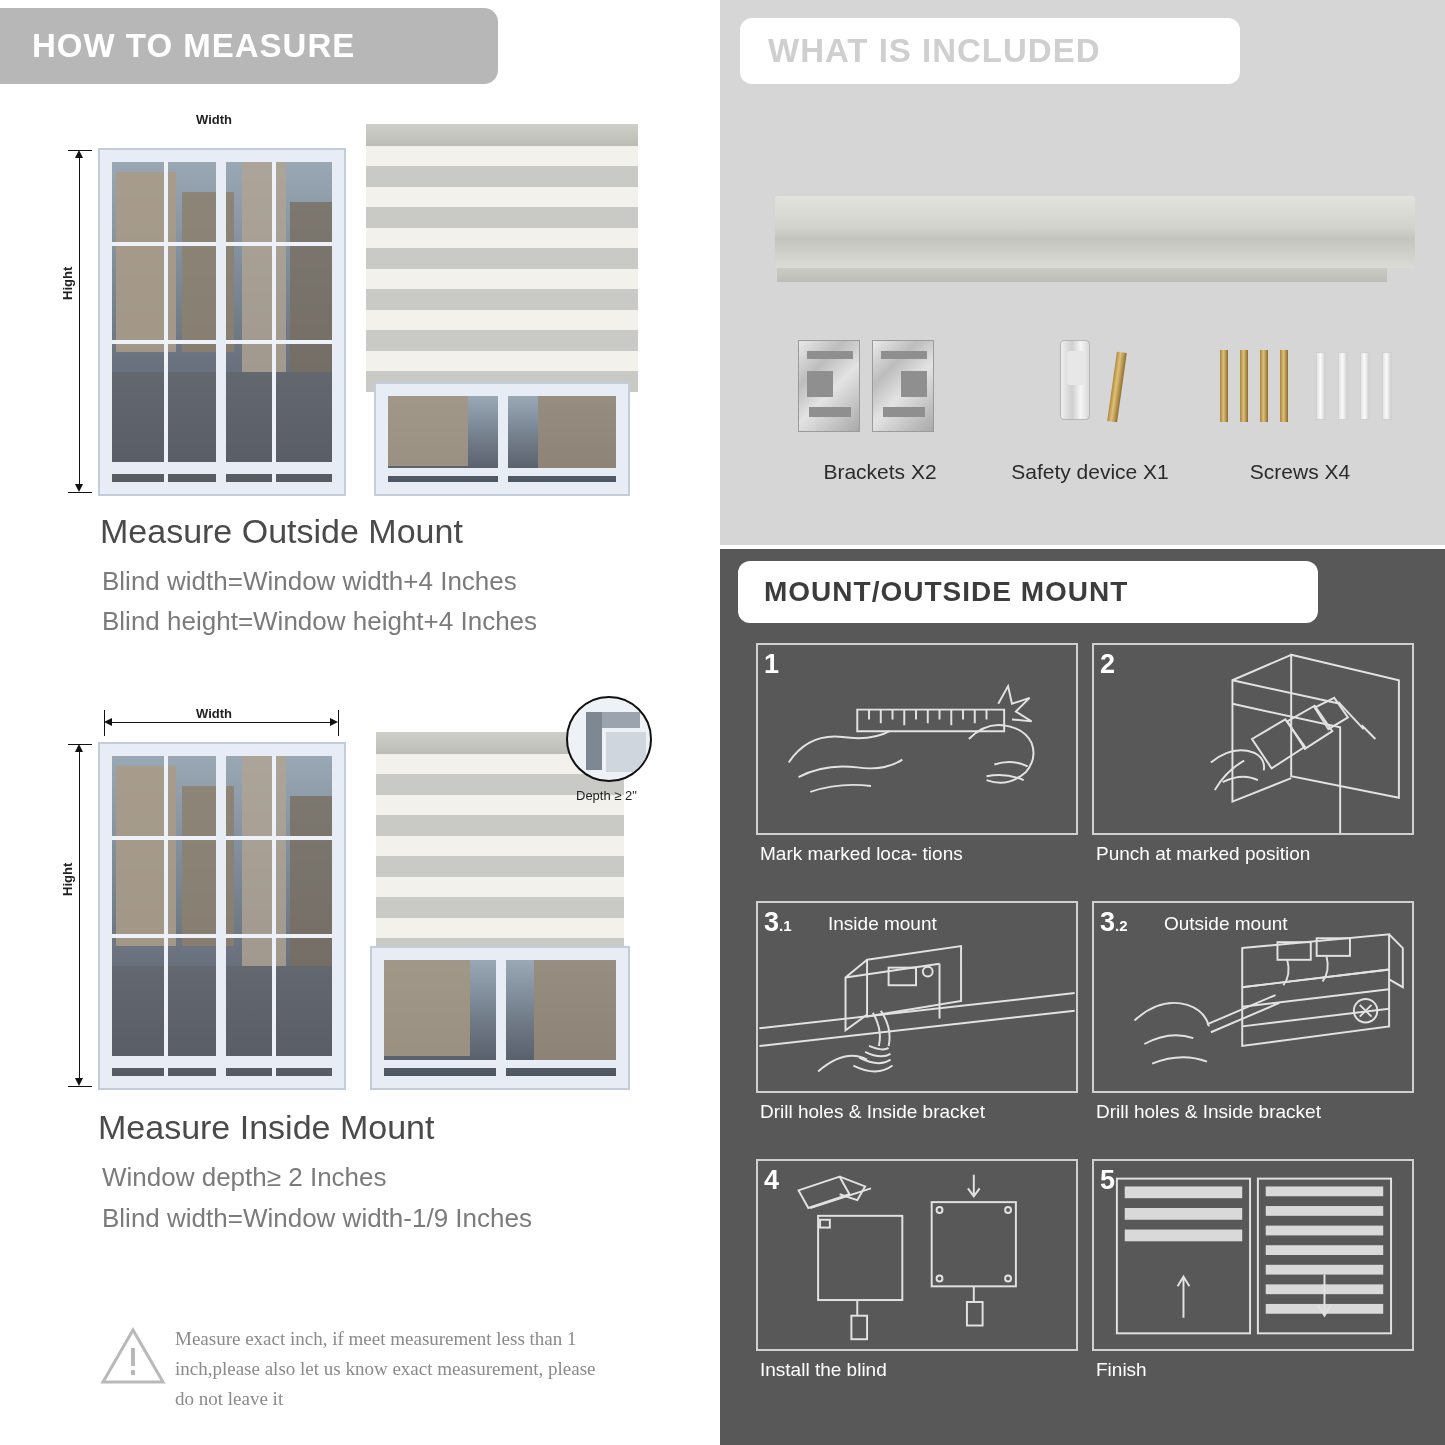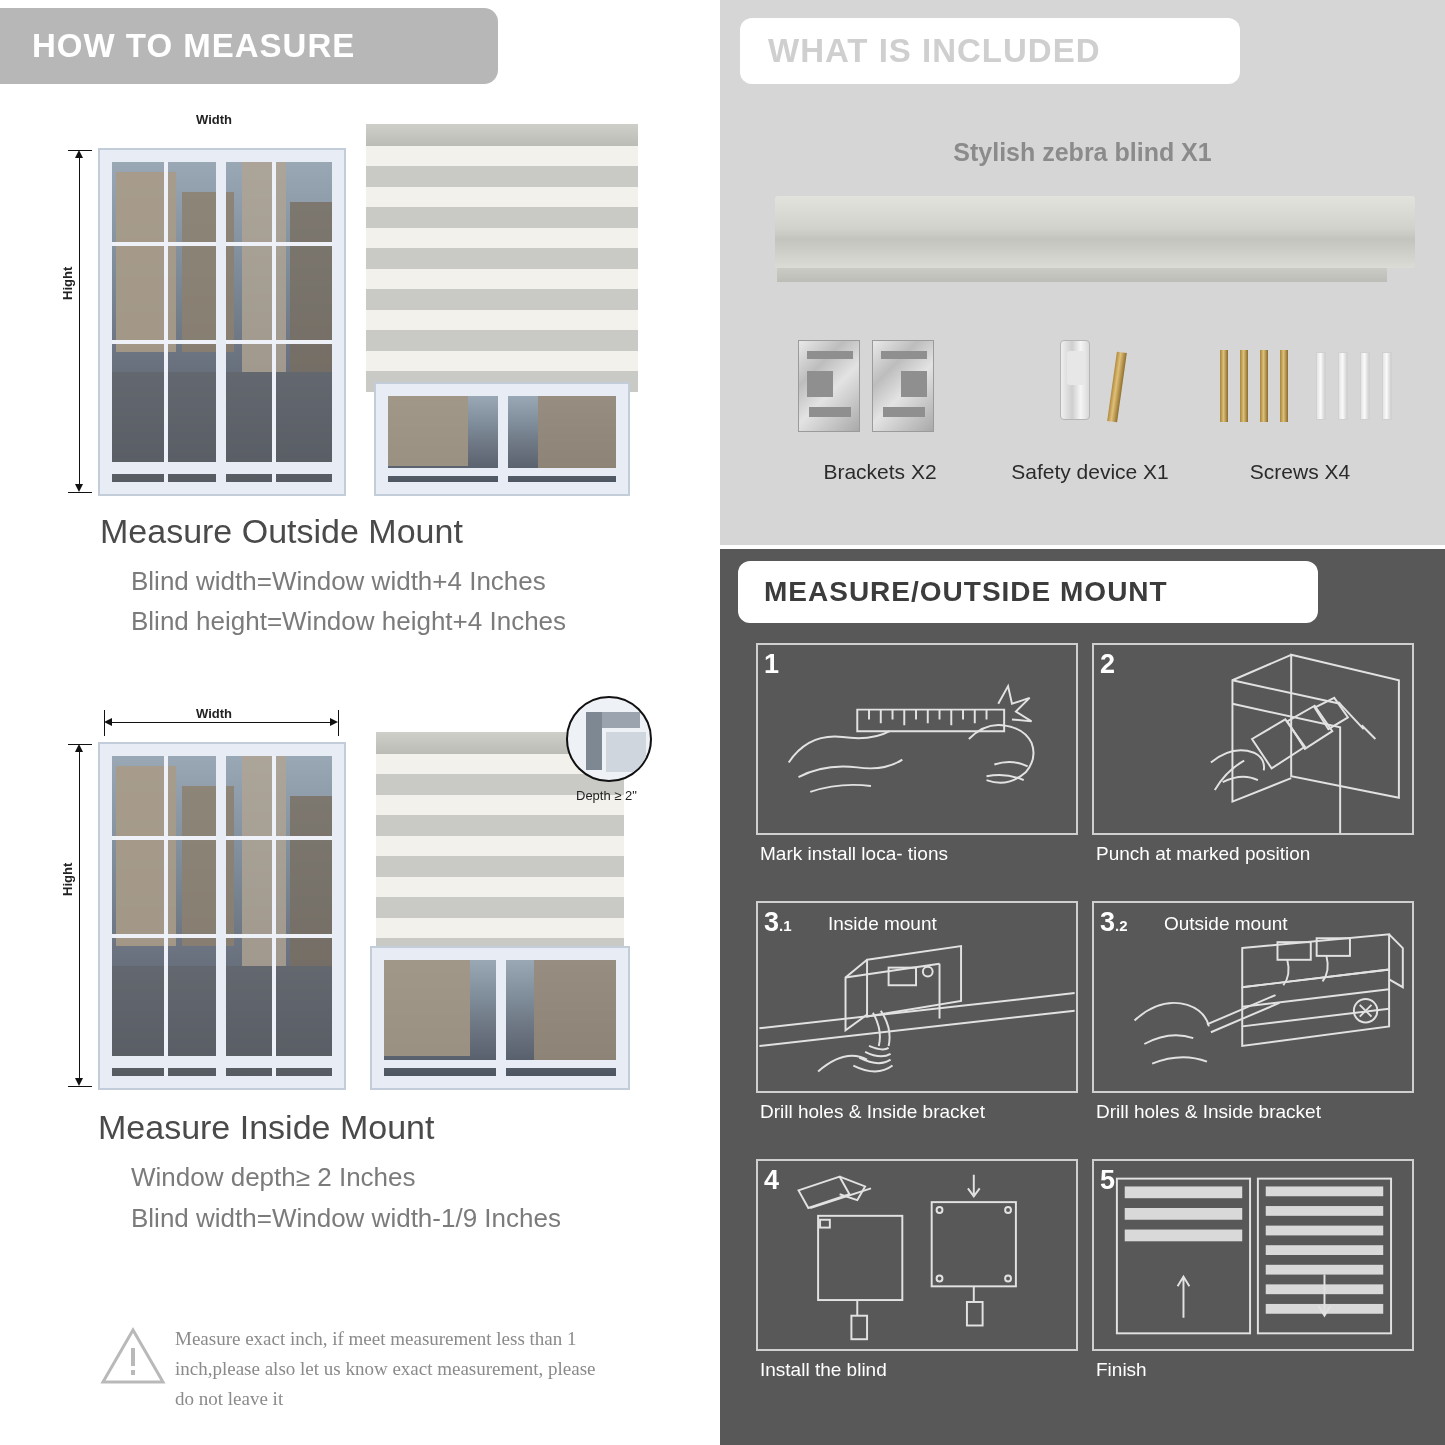--- a/index.html
+++ b/index.html
@@ -84,21 +84,21 @@
   .callout-circle {
     position:absolute; border:2px solid #111; border-radius:50%;
     background:#eef1f6;
     overflow:hidden;
   }
 
   .heading-main {
     position:absolute; font-size:34px; color:#4a4a4a; font-weight:400;
   }
   .line-text {
-    position:absolute; font-size:26px; color:#7b7b7b;margin-left:29px;
+    position:absolute; font-size:26px; color:#7b7b7b;
   }
 
   .note-box { position:absolute; left:95px; top:1318px; width:560px; }
   .note-text { position:absolute; left:175px; top:0; width:470px; font-size:19px; color:#8a8a8a; line-height:30px; }
   .warn-tri { position:absolute; left:100px; top:6px; width:66px; height:60px; }
 
   
   .vdiv { position:absolute; left:716px; top:0; width:4px; height:1445px; background:#ffffff; }
 
   
@@ -327,21 +327,20 @@
     </div>
   </div>
 
   <div class="vdiv"></div>
 
   <div class="right-top">
     <div class="banner2">
       <div class="banner2-text">WHAT IS INCLUDED</div>
     </div>
 
-    <div class="included-title">Stylish zebra blind X1</div>
 
     <div class="headrail"></div>
 
     <div class="bracket" style="left:78px;top:340px;">
       <div class="slot" style="left:8px;top:10px;width:46px;height:8px;"></div>
       <div class="slot" style="left:8px;top:30px;width:26px;height:26px;"></div>
       <div class="slot" style="left:10px;top:66px;width:42px;height:10px;"></div>
     </div>
     <div class="bracket" style="left:152px;top:340px;">
       <div class="slot" style="left:8px;top:10px;width:46px;height:8px;"></div>
@@ -362,39 +361,39 @@
     <div class="screw" style="left:560px;top:350px;"></div>
     <div class="anchor" style="left:596px;top:352px;"></div>
     <div class="anchor" style="left:618px;top:352px;"></div>
     <div class="anchor" style="left:640px;top:352px;"></div>
     <div class="anchor" style="left:662px;top:352px;"></div>
     <div class="part-label" style="left:460px;top:460px;width:240px;">Screws X4</div>
   </div>
 
   <div class="right-bottom">
     <div class="banner3">
-      <div class="banner3-text">MEASURE/OUTSIDE MOUNT</div>
+      <div class="banner3-text">MOUNT/OUTSIDE MOUNT</div>
     </div>
 
     <div class="step" style="left:36px;top:94px;width:322px;height:192px;">
       <div class="step-num">1</div>
       <svg viewBox="0 0 322 192" style="position:absolute;inset:0;width:100%;height:100%;">
         <g stroke="#e2e2e2" fill="none" stroke-width="2">
           <path d="M30 120 q20 -30 55 -26 q30 4 48 -6"></path>
           <path d="M40 135 q26 -14 60 -10 q28 4 46 -8"></path>
           <path d="M52 150 q30 -10 62 -6"></path>
           <path d="M100 66 h150 v22 h-150 z"></path>
           <path d="M112 66 v10 M124 66 v14 M136 66 v10 M148 66 v16 M160 66 v10 M172 66 v14 M184 66 v10 M196 66 v16 M208 66 v10 M220 66 v14 M232 66 v10"></path>
           <path d="M214 96 q16 -16 34 -14 q22 2 30 18 q6 16 -6 30 q-18 16 -40 8"></path>
           <path d="M240 122 q18 -6 34 2"></path>
           <path d="M232 134 q20 -4 38 4"></path>
           <path d="M244 60 l10 -18 l4 18 l18 -6 l-14 14 l16 10 l-20 -2"></path>
         </g>
       </svg>
-      <div class="step-caption" style="left:2px;top:198px;white-space:nowrap;">Mark install loca- tions</div>
+      <div class="step-caption" style="left:2px;top:198px;white-space:nowrap;">Mark marked loca- tions</div>
     </div>
 
     <div class="step" style="left:372px;top:94px;width:322px;height:192px;">
       <div class="step-num">2</div>
       <svg viewBox="0 0 322 192" style="position:absolute;inset:0;width:100%;height:100%;">
         <g stroke="#e2e2e2" fill="none" stroke-width="2">
           <path d="M200 10 l110 26 v120 l-110 -22 z"></path>
           <path d="M200 10 l-60 26 v124 l60 -24"></path>
           <path d="M140 36 l110 24"></path>
           <path d="M140 60 l110 24 v110"></path>

